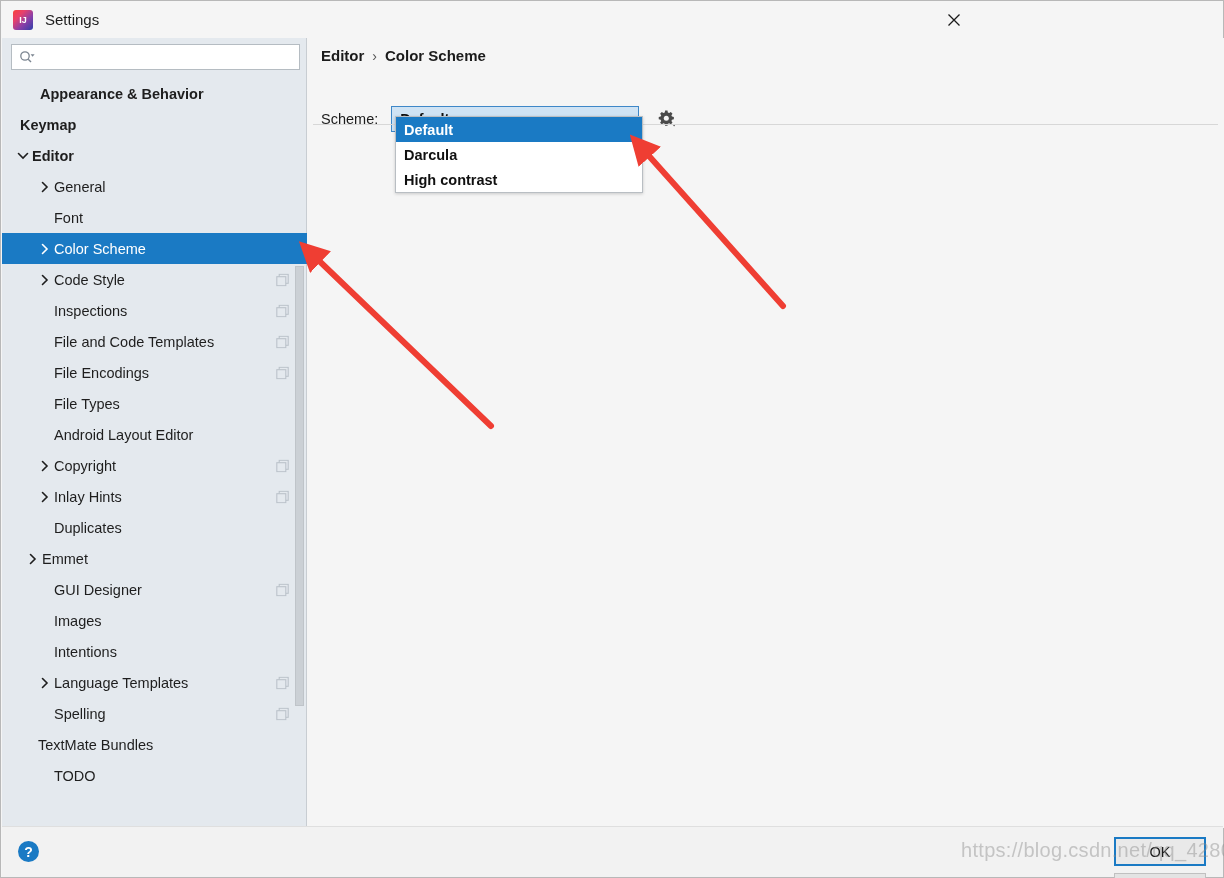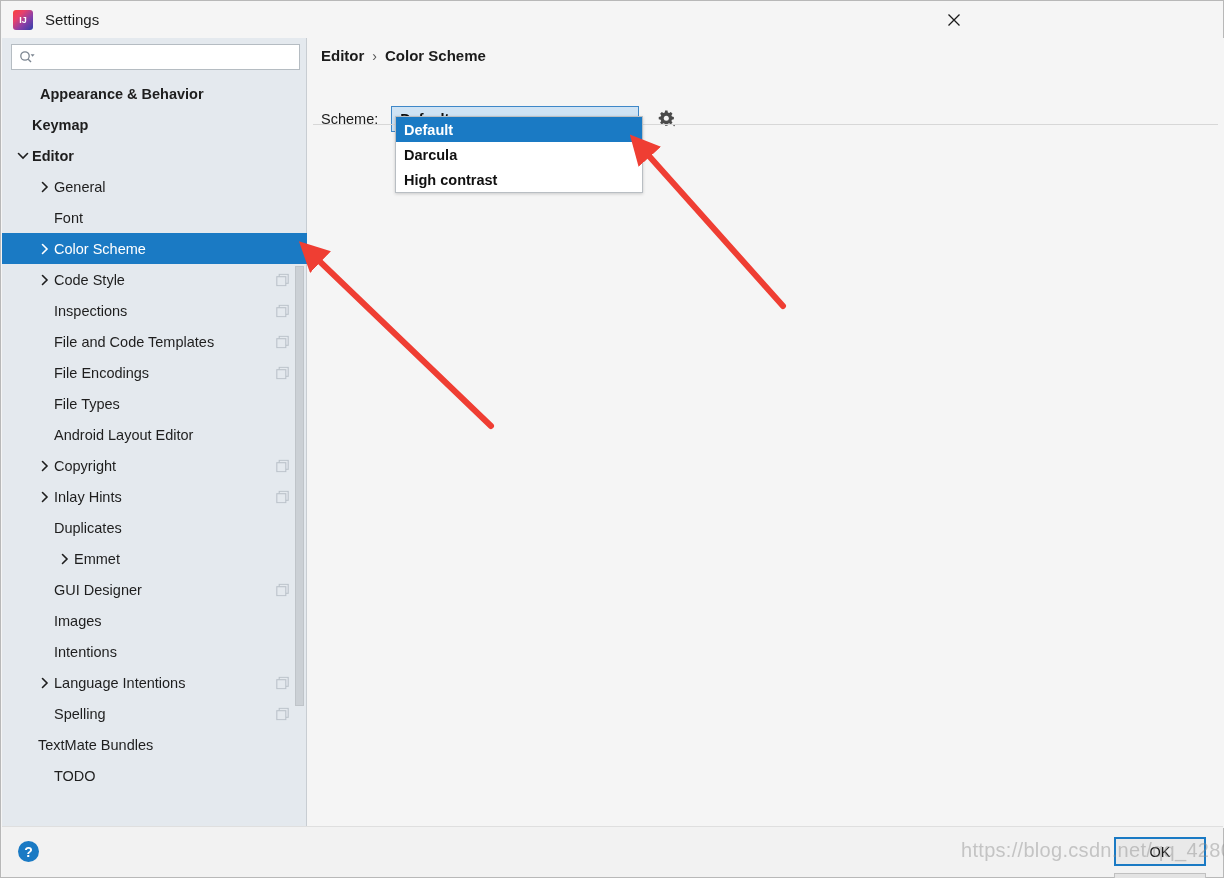--- a/index.html
+++ b/index.html
@@ -239,21 +239,21 @@
         </svg>
       </span>
       <input class="search-input" type="text" placeholder="" style="">
     </div>
 
     <div class="tree" id="tree">
         <div class="tree-row bold" style="padding-left: 20px;">
           <span class="twisty empty"></span>
           <span class="tree-label">Appearance &amp; Behavior</span>
         </div>
-        <div class="tree-row bold" style="padding-left: 12px;">
+        <div class="tree-row bold" style="">
           <span class="twisty empty"></span>
           <span class="tree-label">Keymap</span>
         </div>
         <div class="tree-row bold" style="padding-left: 12px;">
           <span class="twisty">
             <svg width="12" height="10" viewBox="0 0 12 10">
               <path d="M1.5 2.5 L6 7 L10.5 2.5" stroke="currentColor" stroke-width="1.6" fill="none" stroke-linecap="round"></path>
             </svg>
           </span>
           <span class="tree-label">Editor</span>
@@ -355,21 +355,21 @@
             <svg width="13" height="13" viewBox="0 0 13 13">
               <rect x="3.2" y="0.8" width="9" height="9" fill="none" stroke="#9aa4ae" stroke-width="1.1"></rect>
               <rect x="0.8" y="3.2" width="9" height="9" fill="#e4e9ee" stroke="#9aa4ae" stroke-width="1.1"></rect>
             </svg>
           </span>
         </div>
         <div class="tree-row" style="padding-left: 34px;">
           <span class="twisty empty"></span>
           <span class="tree-label">Duplicates</span>
         </div>
-        <div class="tree-row" style="padding-left: 54px;">
+        <div class="tree-row" style="padding-left: 22px;">
           <span class="twisty">
             <svg width="10" height="12" viewBox="0 0 10 12">
               <path d="M2.5 1.5 L7 6 L2.5 10.5" stroke="currentColor" stroke-width="1.6" fill="none" stroke-linecap="round"></path>
             </svg>
           </span>
           <span class="tree-label">Emmet</span>
         </div>
         <div class="tree-row" style="padding-left: 34px;">
           <span class="twisty empty"></span>
           <span class="tree-label">GUI Designer</span>
@@ -387,21 +387,21 @@
         <div class="tree-row" style="padding-left: 34px;">
           <span class="twisty empty"></span>
           <span class="tree-label">Intentions</span>
         </div>
         <div class="tree-row" style="padding-left: 34px;">
           <span class="twisty">
             <svg width="10" height="12" viewBox="0 0 10 12">
               <path d="M2.5 1.5 L7 6 L2.5 10.5" stroke="currentColor" stroke-width="1.6" fill="none" stroke-linecap="round"></path>
             </svg>
           </span>
-          <span class="tree-label">Language Intentions</span>
+          <span class="tree-label">Language Templates</span>
           <span class="copy-badge">
             <svg width="13" height="13" viewBox="0 0 13 13">
               <rect x="3.2" y="0.8" width="9" height="9" fill="none" stroke="#9aa4ae" stroke-width="1.1"></rect>
               <rect x="0.8" y="3.2" width="9" height="9" fill="#e4e9ee" stroke="#9aa4ae" stroke-width="1.1"></rect>
             </svg>
           </span>
         </div>
         <div class="tree-row" style="padding-left: 34px;">
           <span class="twisty empty"></span>
           <span class="tree-label">Spelling</span>

